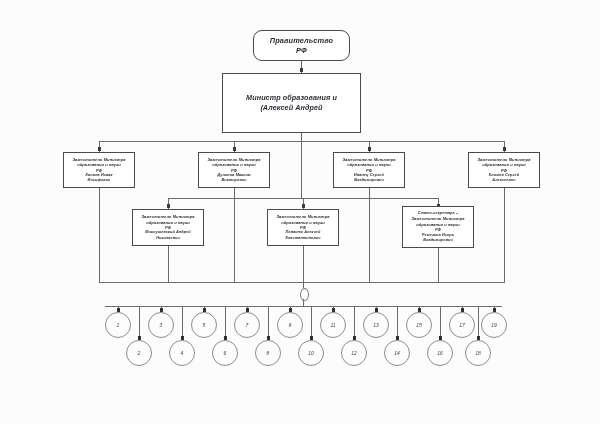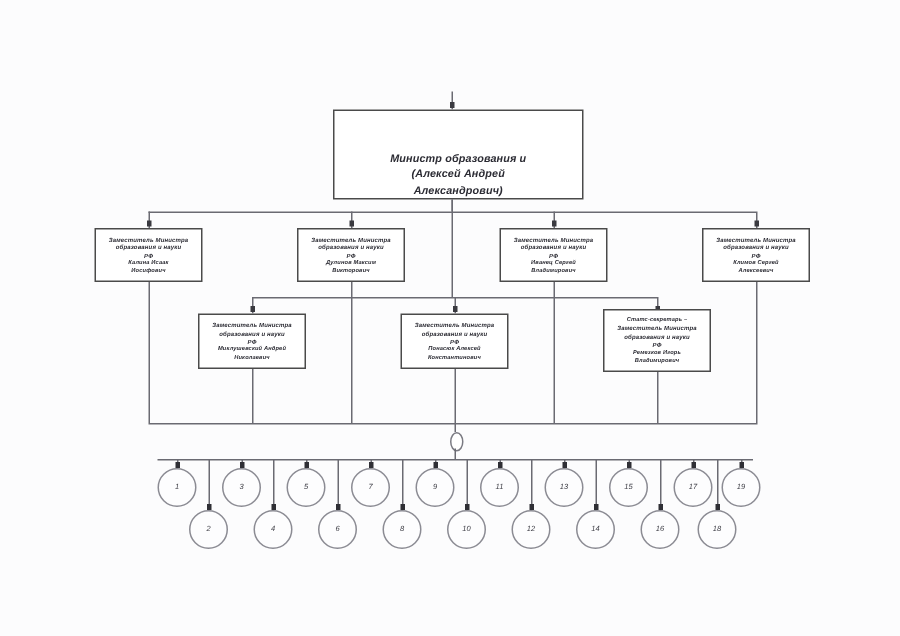--- a/index.html
+++ b/index.html
@@ -123,28 +123,31 @@
     height: 4px;
     background: #2f2f35;
     filter: blur(0.25px);
   }
 </style>
 </head>
 <body>
 
 <div id="chart-canvas">
 
+  <div class="node node-gov" style="left:253px; top:30px; width:97px; height:31px;">
+    <span class="ln">Правительство</span>
+    <span class="ln">РФ</span>
+  </div>
 
   <div class="vline" style="left:301px; top:61px; height:12px;"></div>
   <div class="arrow-tip" style="left:300px; top:68px;"></div>
 
-  <div class="node node-minister" style="left:222px; top:73px; width:167px; height:60px;justify-content:flex-end;">
+  <div class="node node-minister" style="left:222px; top:73px; width:139px; height:60px;">
     <span class="ln">Министр образования и</span>
     <span class="ln">(Алексей Андрей</span>
-    <span class="ln">Александрович)</span>
   </div>
 
   <div class="vline" style="left:301px; top:133px; height:8px;"></div>
   <div class="hline" style="left:99px; top:141px; width:405px;"></div>
 
   <div class="vline" style="left:99px;  top:141px; height:11px;"></div>
   <div class="arrow-tip" style="left:98px; top:147px;"></div>
 
   <div class="vline" style="left:234px; top:141px; height:11px;"></div>
   <div class="arrow-tip" style="left:233px; top:147px;"></div>

